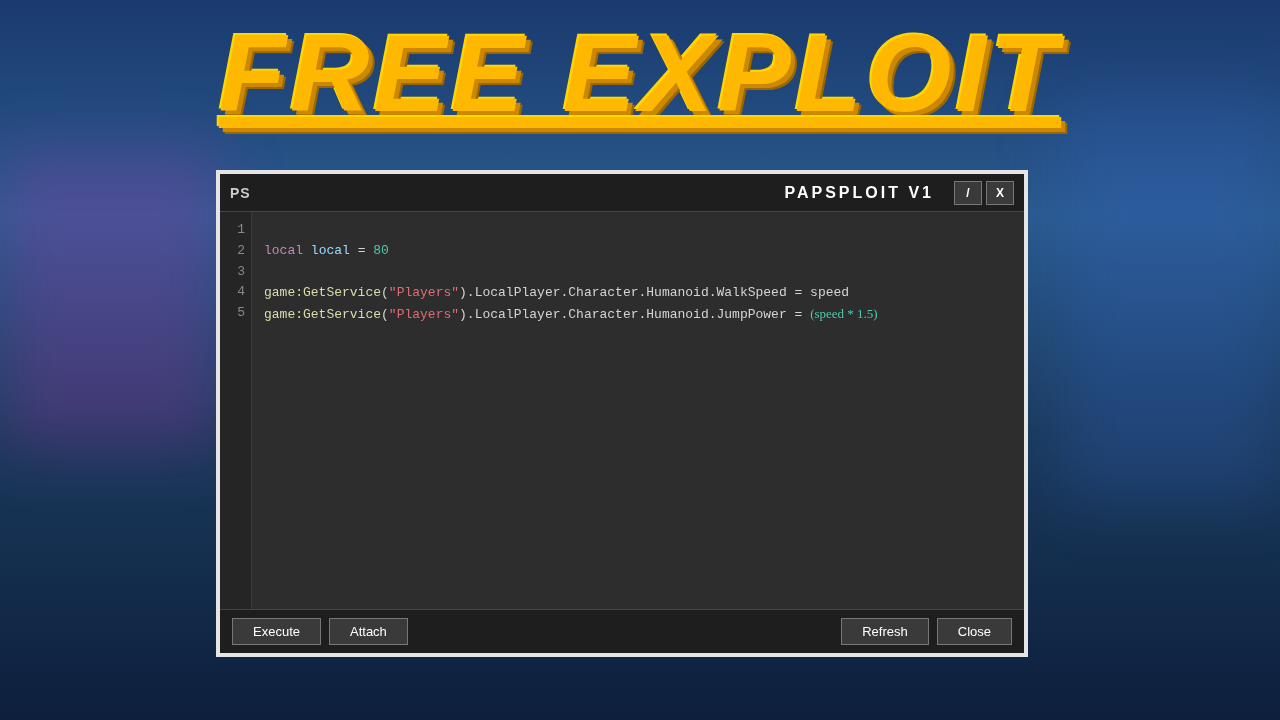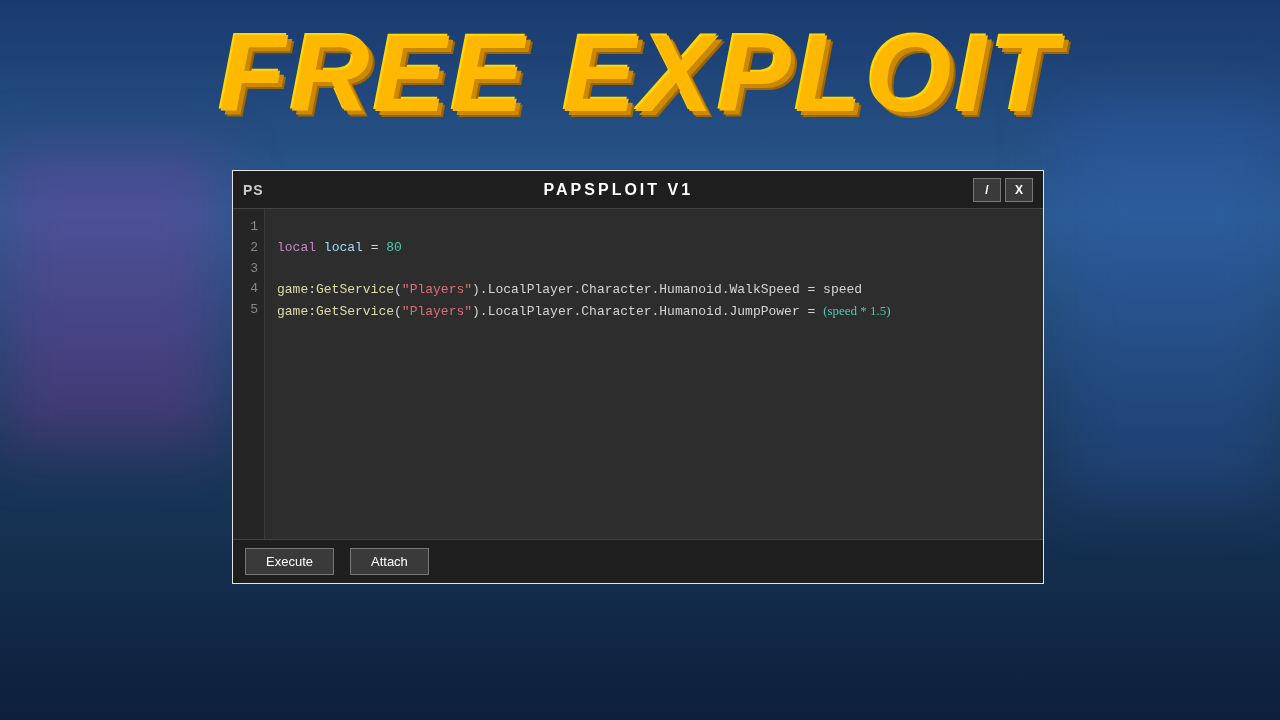--- a/index.html
+++ b/index.html
@@ -48,31 +48,32 @@
     }
     .title-text {
       font-size: 110px;
       font-weight: 900;
       color: #FFB800;
       text-shadow: 4px 4px 0 #cc8800, 6px 6px 0 #996600, -2px -2px 0 #FFD700;
       letter-spacing: 4px;
       font-family: 'Arial Black', Arial, sans-serif;
       font-style: italic;
       line-height: 1;
+      text-decoration: underline;
     }
 
     
     .exploit-window {
       position: absolute;
       top: 170px;
-      left: 232px;
+      left: 216px;
       width: 812px;
-      height: 414px;
+      height: 487px;
       background: #2a2a2a;
-      border: 1px solid #e5e5e5;
+      border: 4px solid #e5e5e5;
       z-index: 20;
     }
 
     
     .title-bar {
       display: flex;
       align-items: center;
       justify-content: space-between;
       background: #1e1e1e;
       height: 38px;
@@ -83,21 +84,21 @@
       color: #ccc;
       font-size: 14px;
       font-weight: bold;
       letter-spacing: 1px;
     }
     .title-bar-center {
       color: #ffffff;
       font-size: 16px;
       font-weight: bold;
       letter-spacing: 3px;
-      text-align: center;
+      text-align: right;
       flex: 1;
       margin: 0 20px;
     }
     .title-bar-buttons {
       display: flex;
       gap: 4px;
     }
     .title-btn {
       width: 28px;
       height: 24px;
@@ -157,21 +158,21 @@
       height: 44px;
       background: #1e1e1e;
       border-top: 1px solid #444;
       display: flex;
       align-items: center;
       padding: 0 12px;
       justify-content: space-between;
     }
     .bottom-left {
       display: flex;
-      gap: 16px;
+      gap: 8px;
     }
     .bottom-right {
       display: flex;
       gap: 8px;
     }
     .action-btn {
       padding: 5px 20px;
       background: #3a3a3a;
       border: 1px solid #777;
       color: #fff;
@@ -217,15 +218,19 @@
       <span class="code-line"><span class="kw-func">game:GetService</span>(<span class="kw-string">"Players"</span>).LocalPlayer.Character.Humanoid.WalkSpeed = speed</span>
       <span class="code-line"><span class="kw-func">game:GetService</span>(<span class="kw-string">"Players"</span>).LocalPlayer.Character.Humanoid.JumpPower = <span class="kw-paren">(speed * 1.5)</span></span>
     </div>
   </div>
 
   <div class="bottom-bar">
     <div class="bottom-left">
       <button class="action-btn">Execute</button>
       <button class="action-btn">Attach</button>
     </div>
+    <div class="bottom-right">
+      <button class="action-btn">Refresh</button>
+      <button class="action-btn">Close</button>
+    </div>
   </div>
 
 </div>
 
 </body></html>

